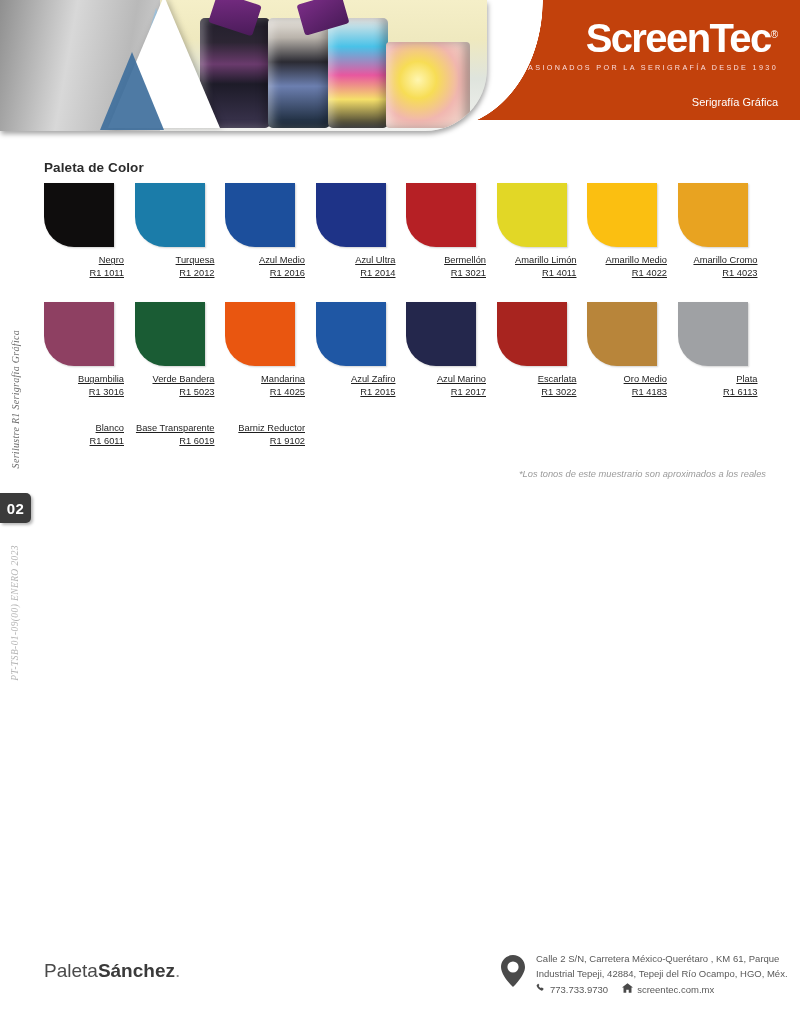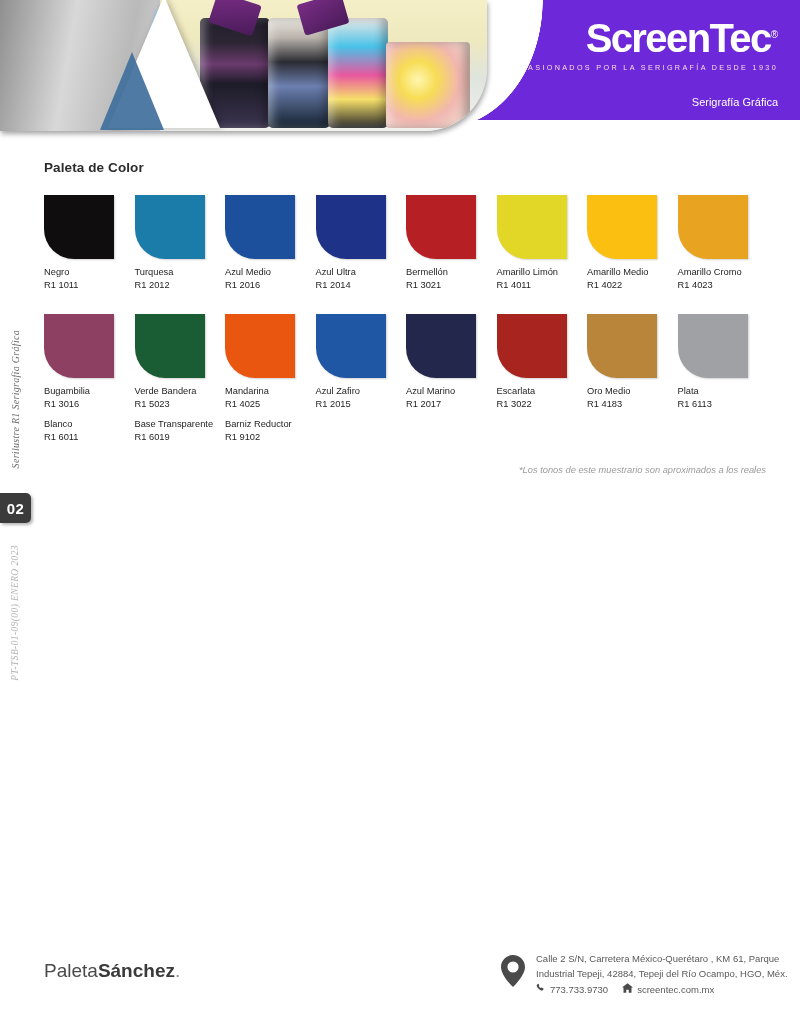--- a/index.html
+++ b/index.html
@@ -75,21 +75,21 @@
   .hero-tag {
     position: absolute; top: -2px; height: 32px; width: 46px;
     background: linear-gradient(160deg,#7a2d86 0%, #4a1b59 100%);
     transform: rotate(18deg); border-radius: 3px;
   }
   .tag-a { left: 212px; }
   .tag-b { left: 300px; transform: rotate(-16deg); }
 
   .redband {
     position: absolute; top: 0; left: 443px; width: 357px; height: 120px;
-    background: #6d28d9;
+    background: #c2410c;
     box-shadow: 0 3px 5px rgba(0,0,0,0.3);
     -webkit-mask-image: radial-gradient(100px 128px at 0% 0%, transparent 0 99.5%, #000 100%);
     mask-image: radial-gradient(100px 128px at 0% 0%, transparent 0 99.5%, #000 100%);
   }
   .brand { position: absolute; top: 18px; right: 22px; text-align: right; }
   .brand-name {
     font: 800 40px "Liberation Sans", sans-serif; color: #ffffff;
     letter-spacing: -1.6px; line-height: 1;
   }
   .brand-reg {
@@ -127,38 +127,39 @@
     position: absolute; left: 10px; top: 545px;
     font: italic 400 9.5px "Liberation Serif", serif; color: #b4b4b4;
     white-space: nowrap; writing-mode: vertical-rl; transform: rotate(180deg);
     letter-spacing: .4px;
   }
 
   
   .main { position: absolute; left: 44px; top: 160px; width: 724px; }
   .section-title {
     font: 700 13.5px "Liberation Sans", sans-serif; color: #2b2b2b;
-    margin-bottom: 20px; letter-spacing: .1px;
+    margin-bottom: 8px; letter-spacing: .1px;
   }
 
   .swatch-row { display: flex; gap: 0; }
   .swatch-cell { width: 90.5px; }
   .chip {
     width: 70px; height: 64px;
     border-bottom-left-radius: 30px;
     box-shadow: 1px 1px 2px rgba(0,0,0,.18);
   }
   .chip-label {
-    margin-top: 7px; width: 80px; text-align: left;
+    margin-top: 7px; width: 80px; text-align: right;
     font: 400 9.3px "Liberation Sans", sans-serif; color: #1e1e1e;
     line-height: 1.35;
+    text-decoration: underline;
   }
   .chip-code { display: block; }
   .row2 { margin-top: 23px; }
-  .row3 { margin-top: 8px; display: flex; }
+  .row3 { margin-top: 24px; display: flex; }
   .row3 .chip-label { margin-top: 0; }
 
   .note {
     margin-top: 22px; text-align: right; padding-right: 2px;
     font: italic 400 9.3px "Liberation Sans", sans-serif; color: #9b9b9b;
   }
 
   
   .footer { position: absolute; left: 0; bottom: 0; width: 800px; height: 85px; }
   .footer-logo {

